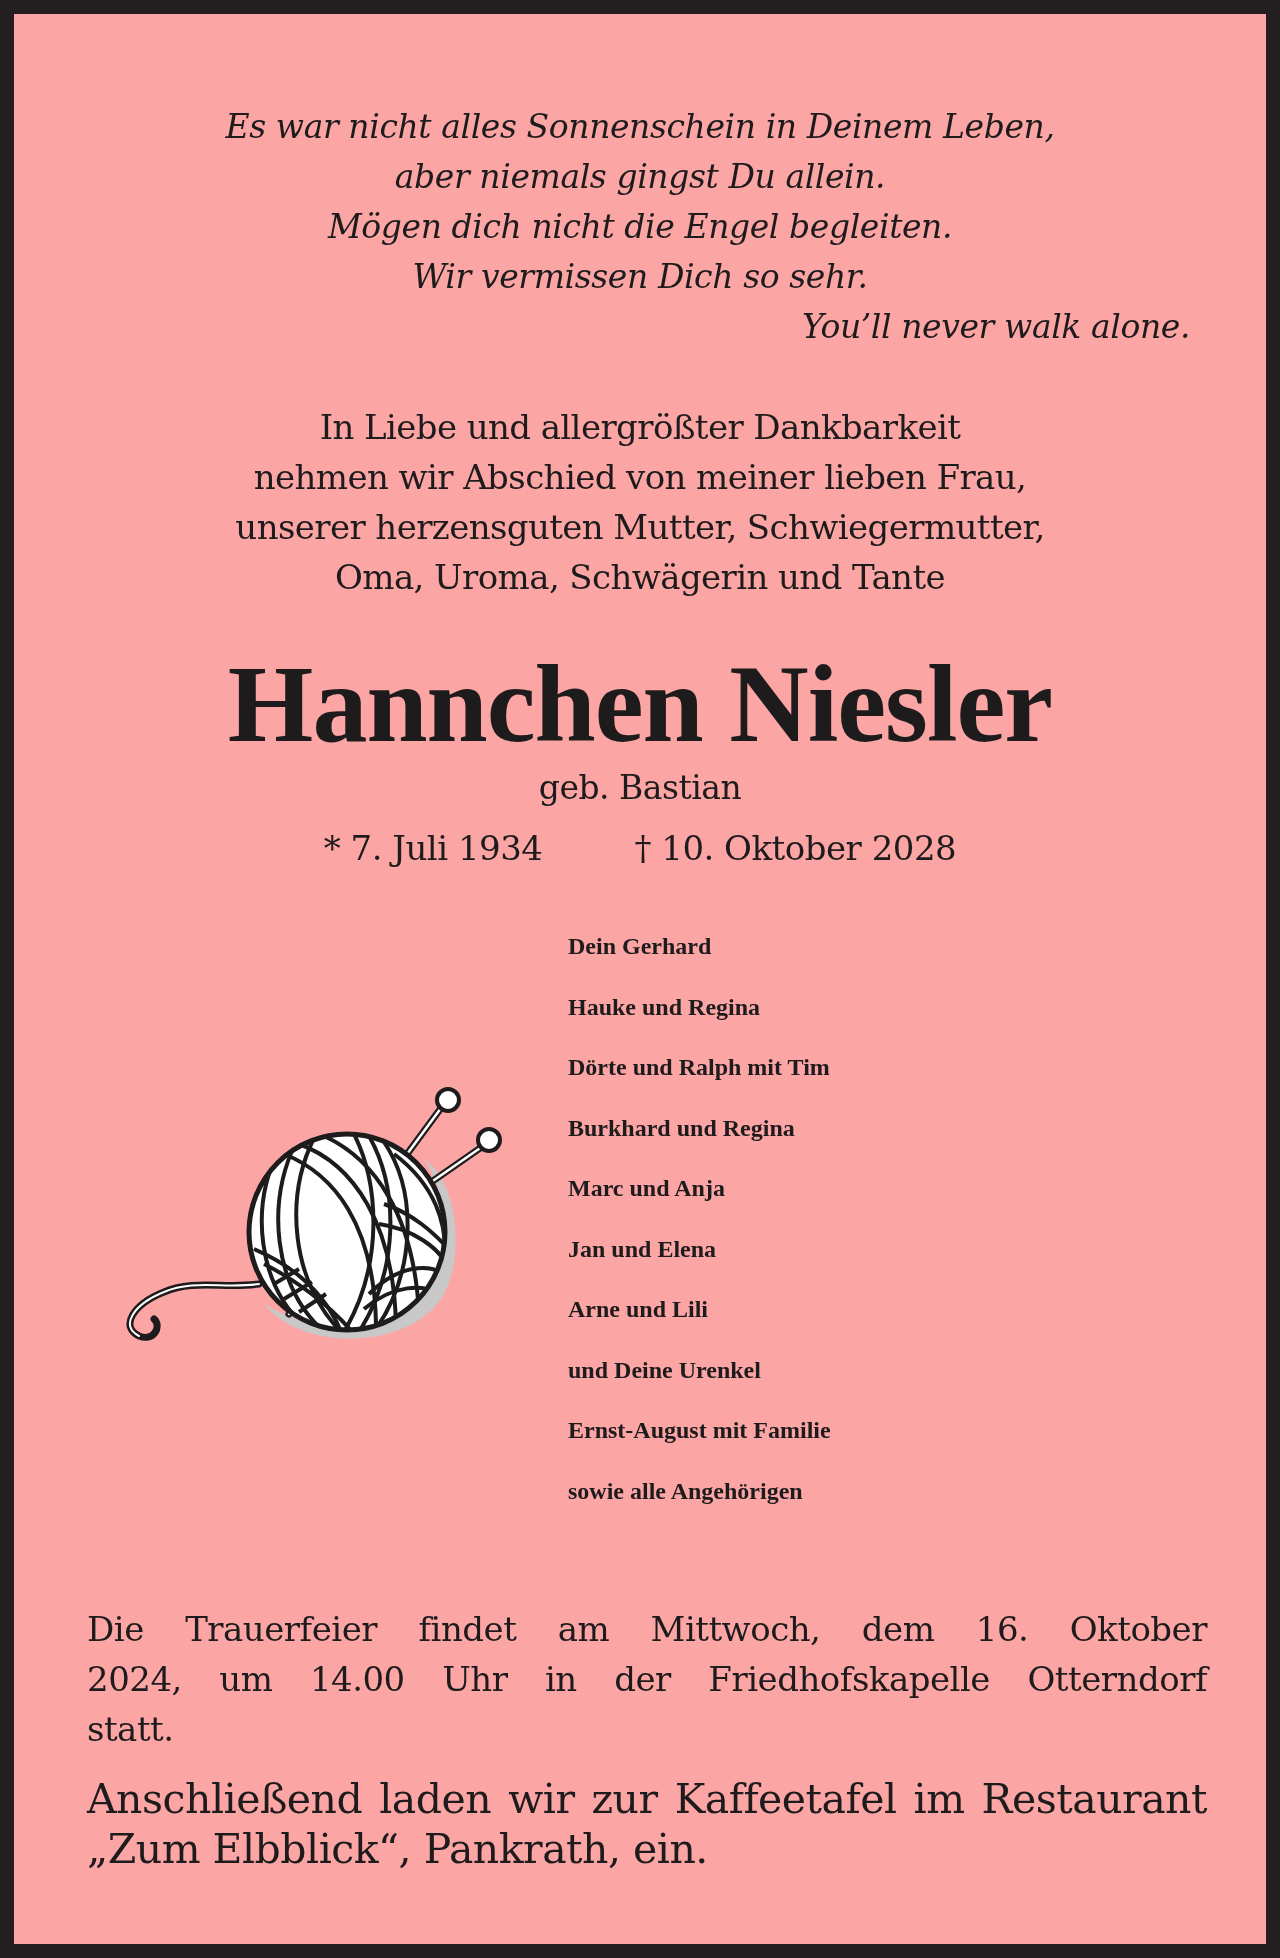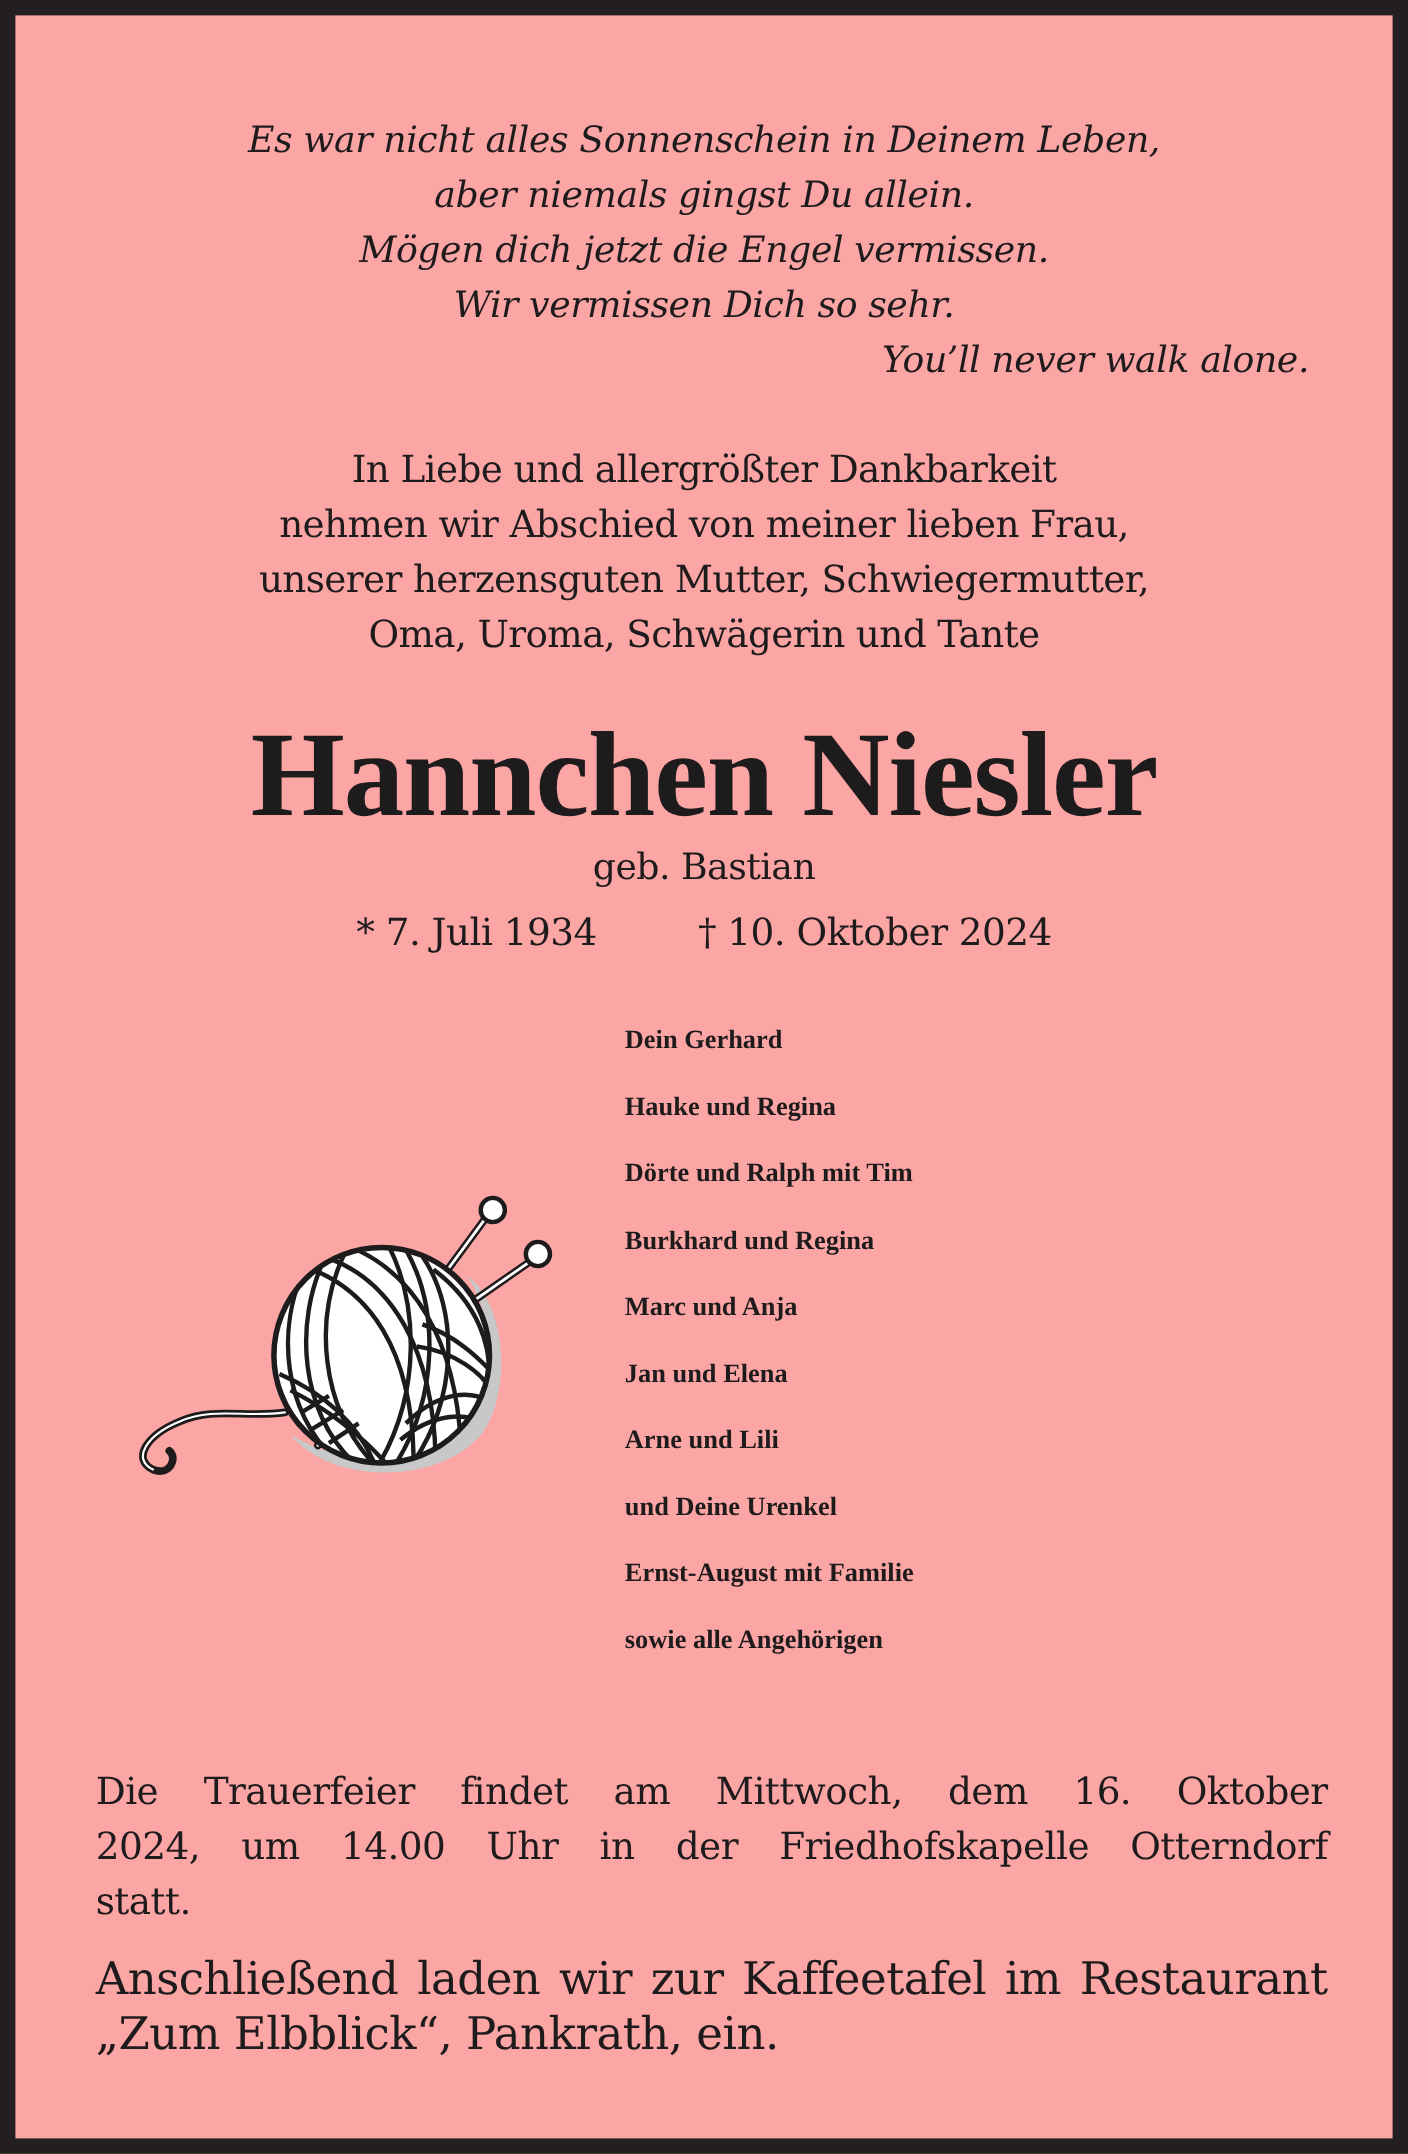--- a/index.html
+++ b/index.html
@@ -125,36 +125,36 @@
     .reception .line.just { text-align-last: justify; text-align: justify; display: block; }
   </style>
 </head>
 <body>
 
 <div class="card">
 
   <div class="poem">
     <div class="line">Es war nicht alles Sonnenschein in Deinem Leben,</div>
     <div class="line">aber niemals gingst Du allein.</div>
-    <div class="line">Mögen dich jetzt die Engel vermissen.</div>
+    <div class="line">Mögen dich nicht die Engel begleiten.</div>
     <div class="line">Wir vermissen Dich so sehr.</div>
     <div class="line right">You’ll never walk alone.</div>
   </div>
 
   <div class="intro">
     <div class="line">In Liebe und allergrößter Dankbarkeit</div>
     <div class="line">nehmen wir Abschied von meiner lieben Frau,</div>
     <div class="line">unserer herzensguten Mutter, Schwiegermutter,</div>
     <div class="line">Oma, Uroma, Schwägerin und Tante</div>
   </div>
 
   <div class="name">Hannchen Niesler</div>
   <div class="maiden">geb. Bastian</div>
   <div class="dates">
-    <span>* 7. Juli 1934</span><span class="gap"></span><span>† 10. Oktober 2024</span>
+    <span>* 7. Juli 1934</span><span class="gap"></span><span>† 10. Oktober 2028</span>
   </div>
 
   <div class="illustration">
     <svg width="400" height="300" viewBox="0 0 400 300" xmlns="http://www.w3.org/2000/svg">
 
       <path d="M150 240 C 190 290, 300 285, 330 230 C 350 190, 345 120, 310 95 C 335 130, 340 200, 300 240 C 260 270, 200 270, 150 240 Z" fill="#c8c8c8"></path>
 
       <line x1="330" y1="40" x2="175" y2="250" stroke="#1e1b1c" stroke-width="7" stroke-linecap="round"></line>
       <line x1="330" y1="40" x2="175" y2="250" stroke="#ffffff" stroke-width="2.5" stroke-linecap="round"></line>
       <line x1="372" y1="80" x2="185" y2="210" stroke="#1e1b1c" stroke-width="7" stroke-linecap="round"></line>

